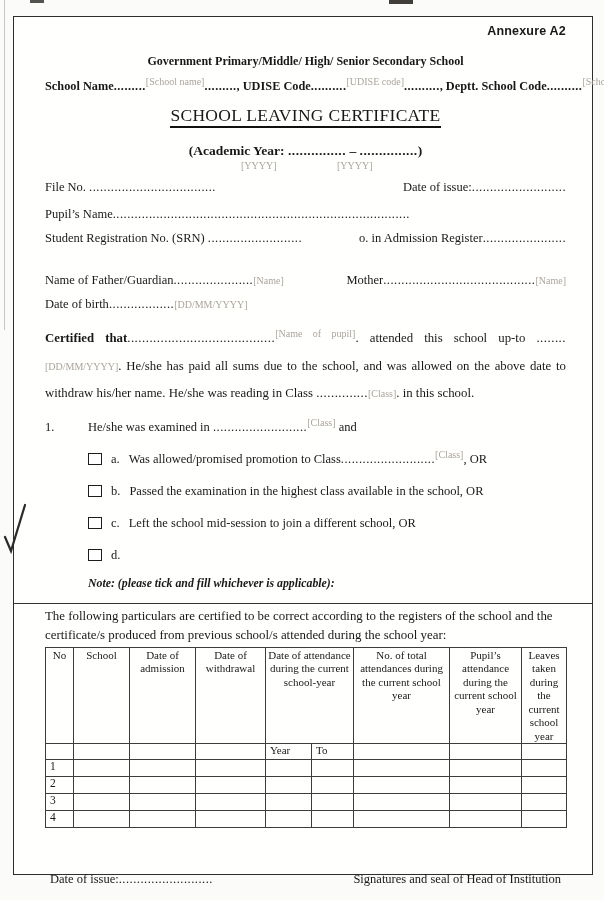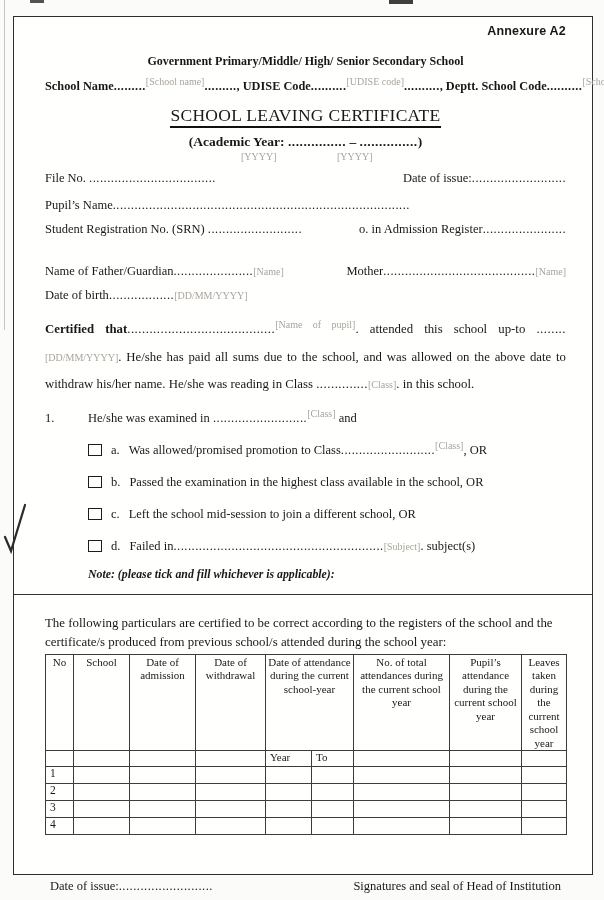--- a/index.html
+++ b/index.html
@@ -15,41 +15,41 @@
   .page { position:absolute; left:13px; top:16px; width:580px; height:859px;
           border:1.6px solid #2e2e2c; background:#fffffe; }
   .content { position:absolute; left:31px; top:2px; width:521px; }
   .annexure { text-align:right; margin-top:5px; font-family:"Liberation Sans", sans-serif;
               font-weight:bold; font-size:12.5px; letter-spacing:0.2px; }
   .govt { text-align:center; margin-top:16px; font-weight:bold; font-size:12px; }
   .school-line { margin-top:10px; font-weight:bold; font-size:12.3px; white-space:nowrap; }
   .title-wrap { text-align:center; margin-top:11px; }
   .title { display:inline-block; font-weight:normal; font-size:17.5px; letter-spacing:0.3px;
            border-bottom:2.2px solid #111; padding-bottom:0px; }
-  .acad { position:relative; text-align:center; margin-top:6px; font-weight:bold; font-size:13.5px; }
+  .acad { position:relative; text-align:center; margin-top:15px; font-weight:bold; font-size:13.5px; }
   .hint { color:#aaa49b; font-size:10px; letter-spacing:0; font-weight:normal; }
   .sup { position:relative; top:-5px; }
   .dots { letter-spacing:0.5px; }
   .row2 { display:flex; justify-content:space-between; }
   .f-file { margin-top:21px; }
   .f-pupil { margin-top:12px; }
   .f-srn { margin-top:9px; }
   .f-parent { margin-top:27px; }
   .f-dob { margin-top:9px; }
   .certified { margin-top:13px; text-align:justify; line-height:26.5px; font-size:12.8px; }
   .bold { font-weight:bold; }
   .item1 { margin-top:12px; display:flex; }
   .item1 .num { width:43px; }
   .opt { margin-top:17px; padding-left:43px; display:flex; align-items:baseline; }
   .checkbox { display:inline-block; width:14px; height:12px; border:1.6px solid #1d1d1b;
               margin-right:9px; flex:none; align-self:center; background:#fff; }
   .opt .letter { margin-right:9px; }
   .note { margin-top:13px; padding-left:43px; font-weight:bold; font-style:italic; font-size:11.8px; }
   .section-rule { margin-top:12px; margin-left:-31px; width:578px; border-top:1.7px solid #333; }
-  .particulars { margin-top:19px; font-size:12.9px; line-height:19.5px; }
+  .particulars { margin-top:3px; font-size:12.9px; line-height:19.5px; }
   table { border-collapse:collapse; width:521px; margin-top:1px; table-layout:fixed; }
   th, td { border:1px solid #3c3c3a; font-weight:normal; font-size:11px; text-align:center;
            padding:0px 2px; vertical-align:top; line-height:13.5px; }
   thead th { padding-top:1px; }
   .subrow td { height:16px; }
   tbody td { height:17px; }
   tbody td.rownum { text-align:left; padding-left:4px; font-size:11.5px; }
   .footer-row { display:flex; justify-content:space-between; margin-top:44px; padding:0 5px 0 5px; }
   .thick-rule { margin-top:13px; height:3.5px; background:#141414; width:516px; }
   .checkmark-svg { position:absolute; left:-12px; top:482px; }
@@ -133,21 +133,20 @@
 
     <div class="opt">
       <span class="checkbox"></span>
       <span class="letter">c.</span>
       <span>Left the school mid-session to join a different school, OR</span>
     </div>
 
     <div class="opt">
       <span class="checkbox"></span>
       <span class="letter">d.</span>
-      <span><span>Failed in</span><span class="dots">..........................................................</span><span class="hint">[Subject]</span><span>. subject(s)</span></span>
     </div>
 
     <div class="note">Note: (please tick and fill whichever is applicable):</div>
 
     <div class="section-rule"></div>
 
     <div class="particulars">The following particulars are certified to be correct according to the registers of the school and the certificate/s produced from previous school/s attended during the school year:</div>
 
     <table>
       <colgroup>

